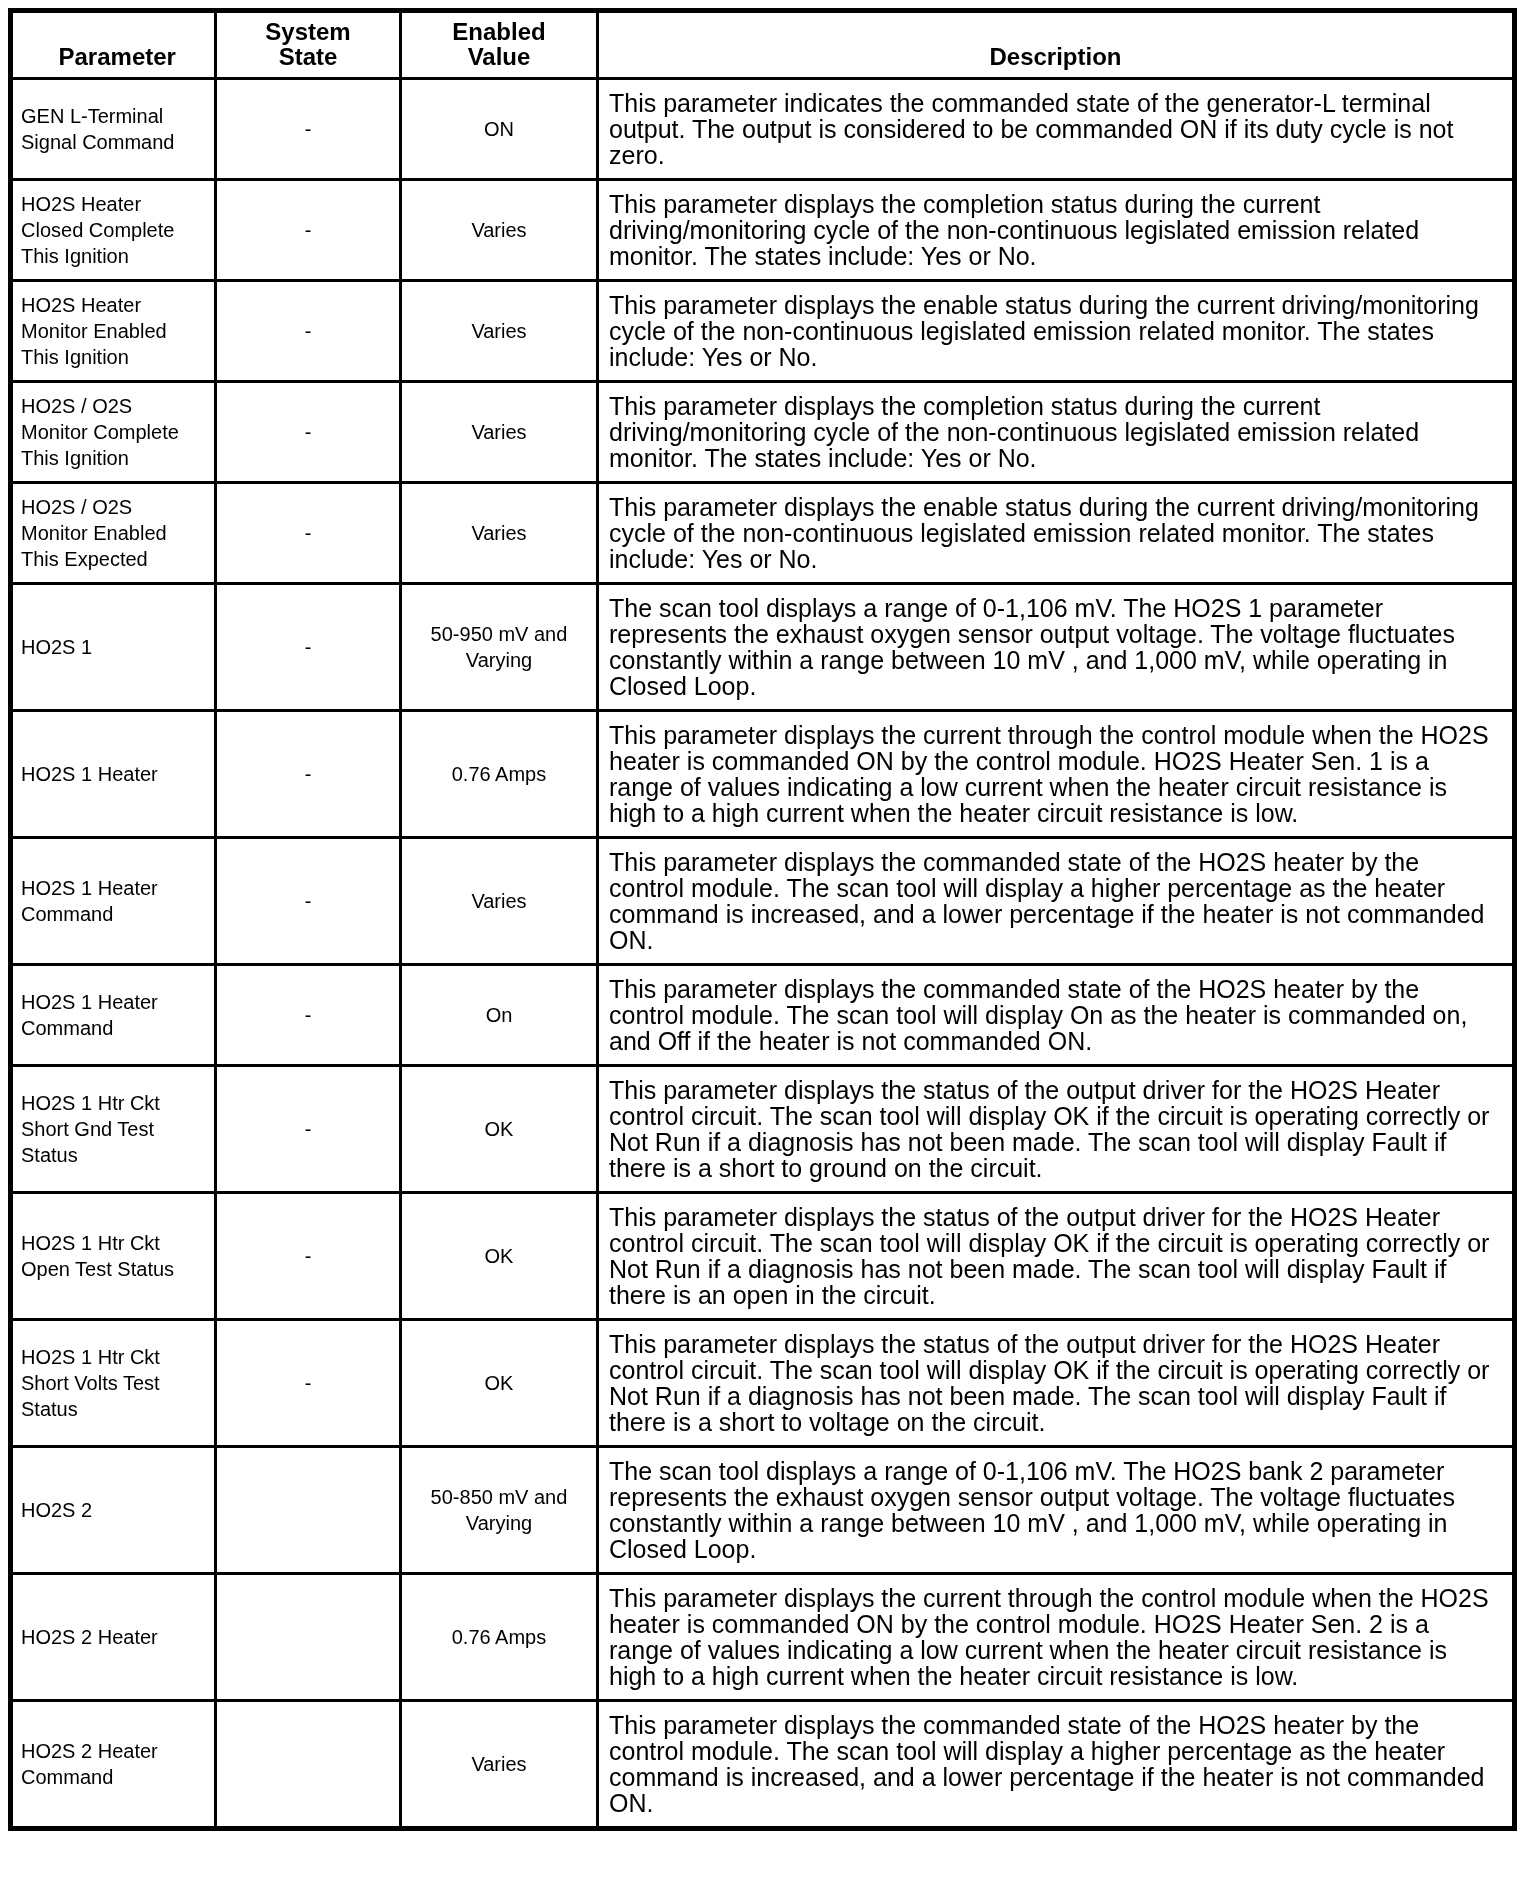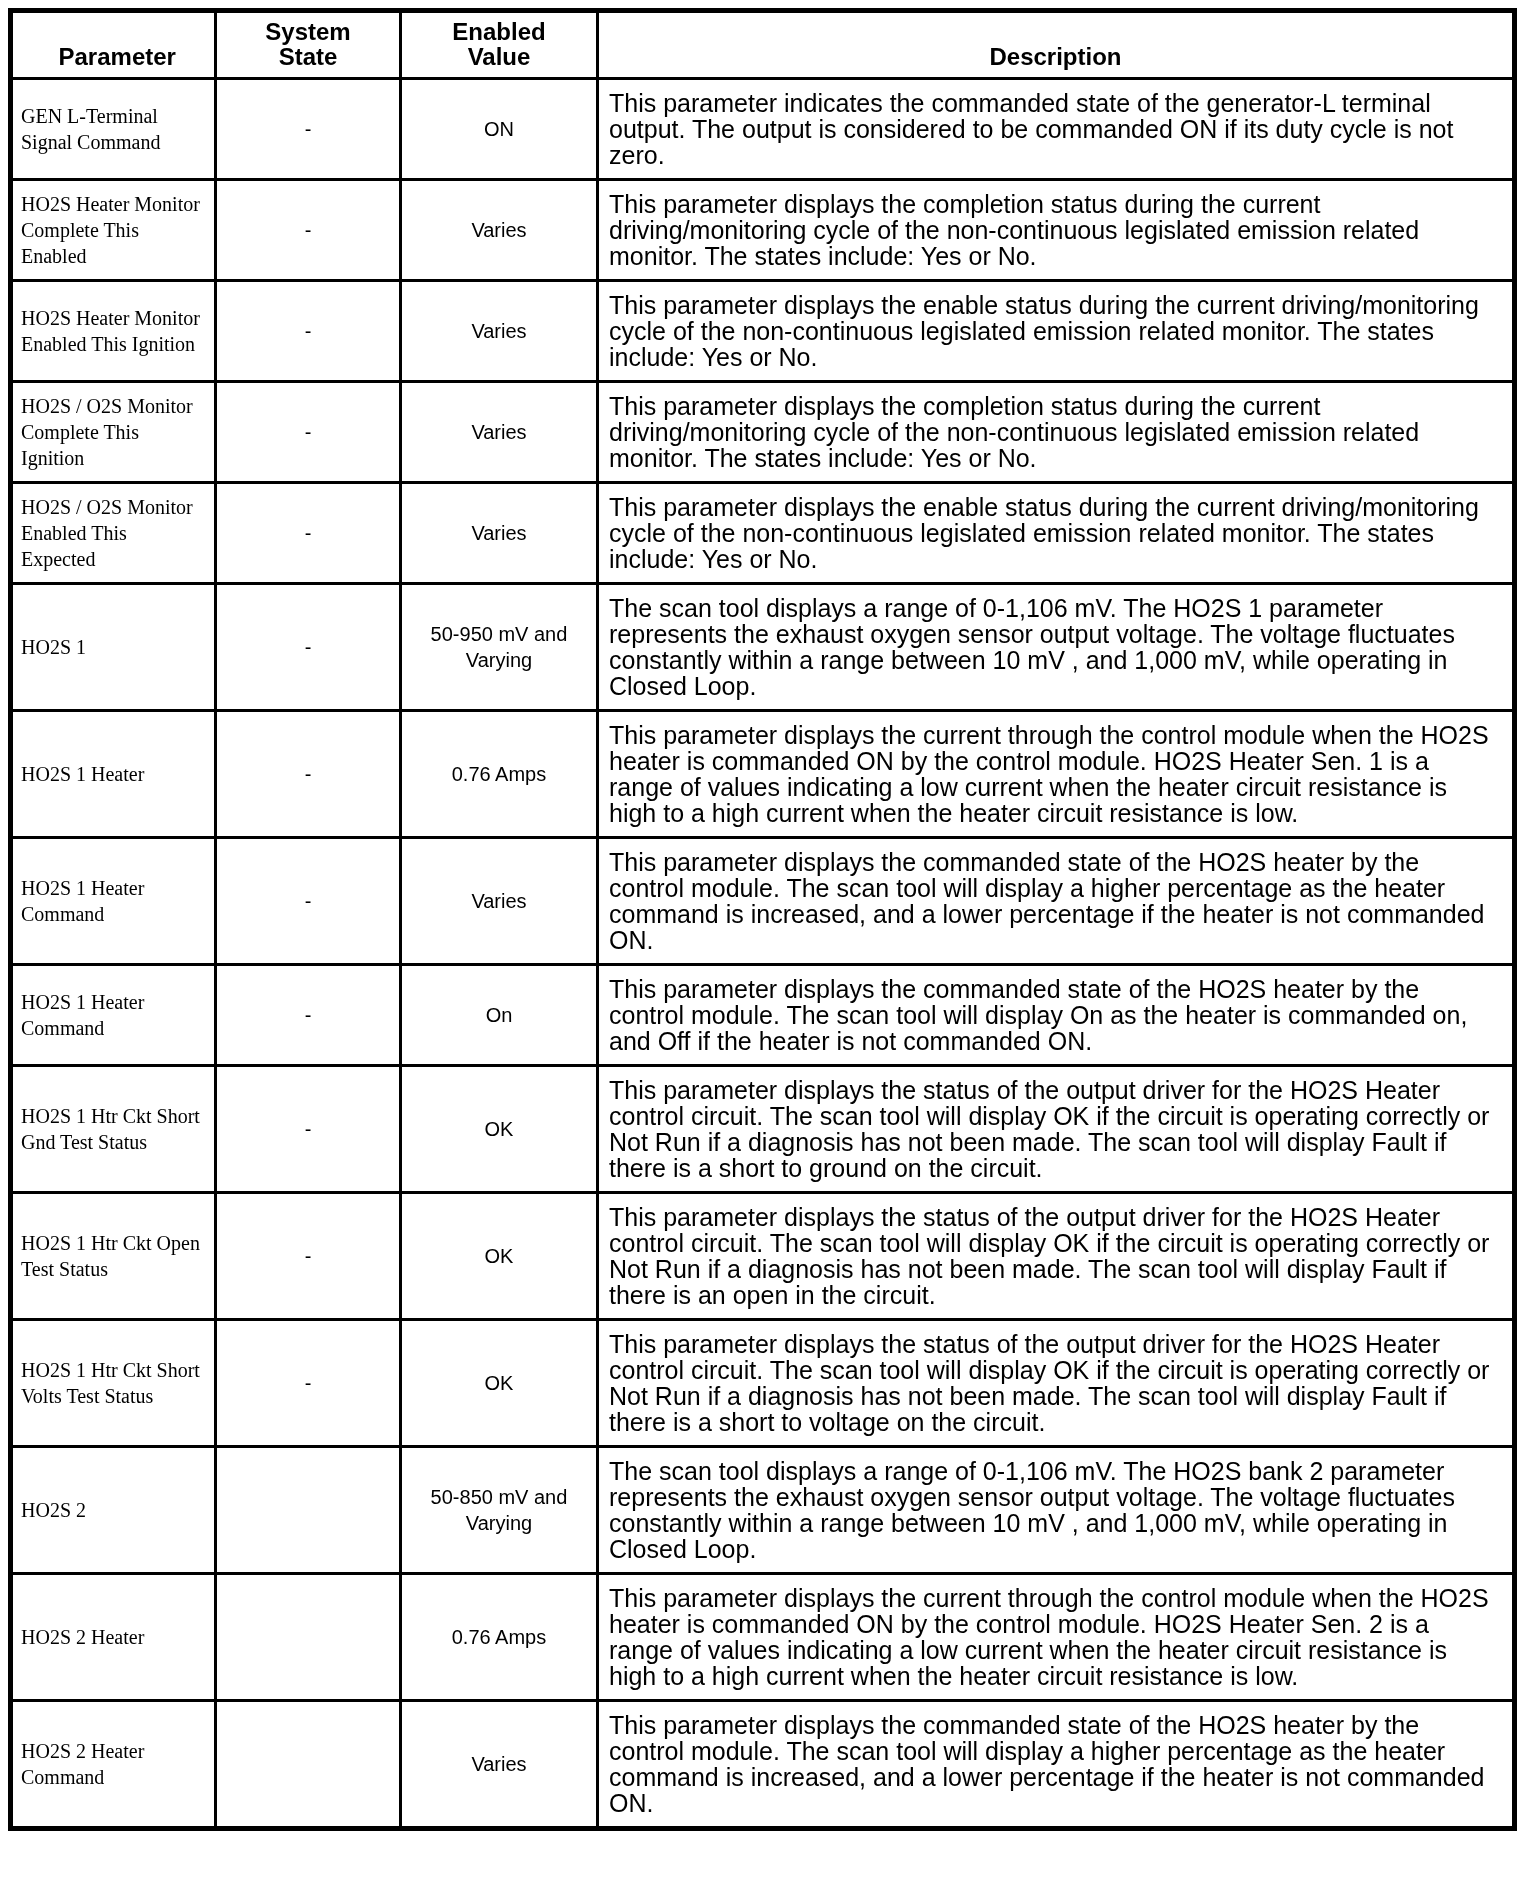--- a/index.html
+++ b/index.html
@@ -51,21 +51,20 @@
     font-size: 20px;
     line-height: 26px;
     vertical-align: middle;
     padding: 10px 6px;
     background: #ffffff;
   }
   td.td-param {
     text-align: left;
     padding-left: 8px;
     padding-right: 10px;
-    font-family: Liberation Serif, serif;
   }
   td.td-state {
     text-align: center;
   }
   td.td-expected {
     text-align: center;
     padding-left: 6px;
     padding-right: 6px;
     margin-top: 12px;
   }
@@ -97,21 +96,21 @@
     </thead>
     <tbody>
 
     <tr>
           <td class="td-param">GEN L-Terminal Signal Command</td>
           <td class="td-state">-</td>
           <td class="td-expected">ON</td>
           <td class="td-desc">This parameter indicates the commanded state of the generator-L terminal output. The output is considered to be commanded ON if its duty cycle is not zero.</td>
         </tr>
         <tr>
-          <td class="td-param">HO2S Heater Monitor Complete This Enabled</td>
+          <td class="td-param">HO2S Heater Closed Complete This Ignition</td>
           <td class="td-state">-</td>
           <td class="td-expected">Varies</td>
           <td class="td-desc">This parameter displays the completion status during the current driving/monitoring cycle of the non-continuous legislated emission related monitor. The states include: Yes or No.</td>
         </tr>
         <tr>
           <td class="td-param">HO2S Heater Monitor Enabled This Ignition</td>
           <td class="td-state">-</td>
           <td class="td-expected">Varies</td>
           <td class="td-desc">This parameter displays the enable status during the current driving/monitoring cycle of the non-continuous legislated emission related monitor. The states include: Yes or No.</td>
         </tr>

